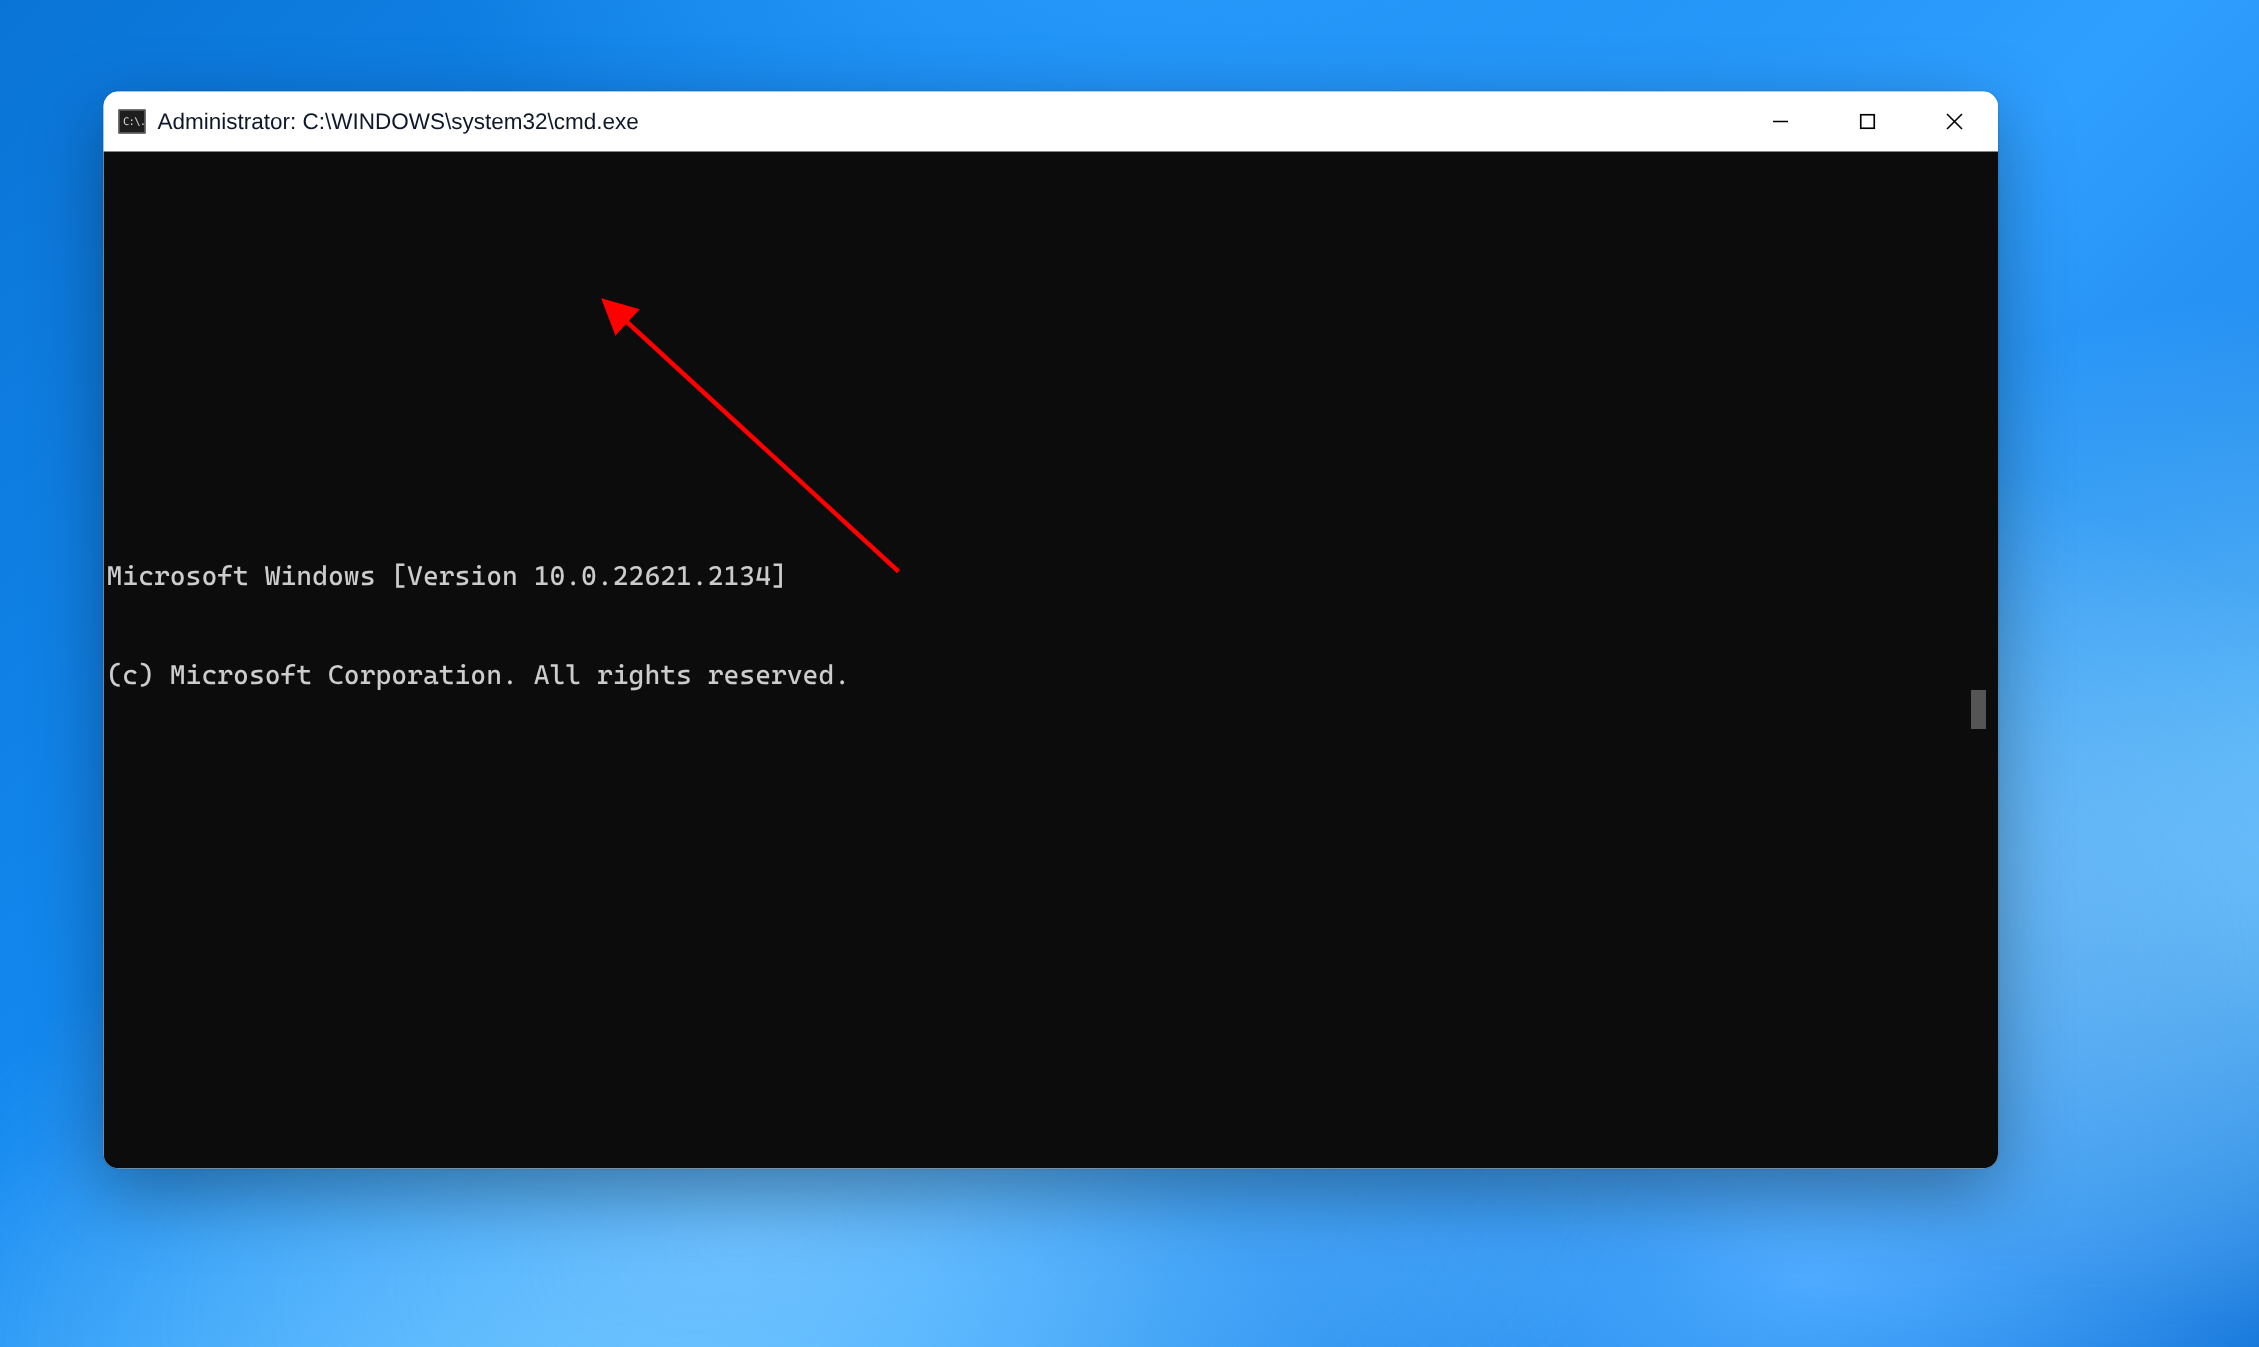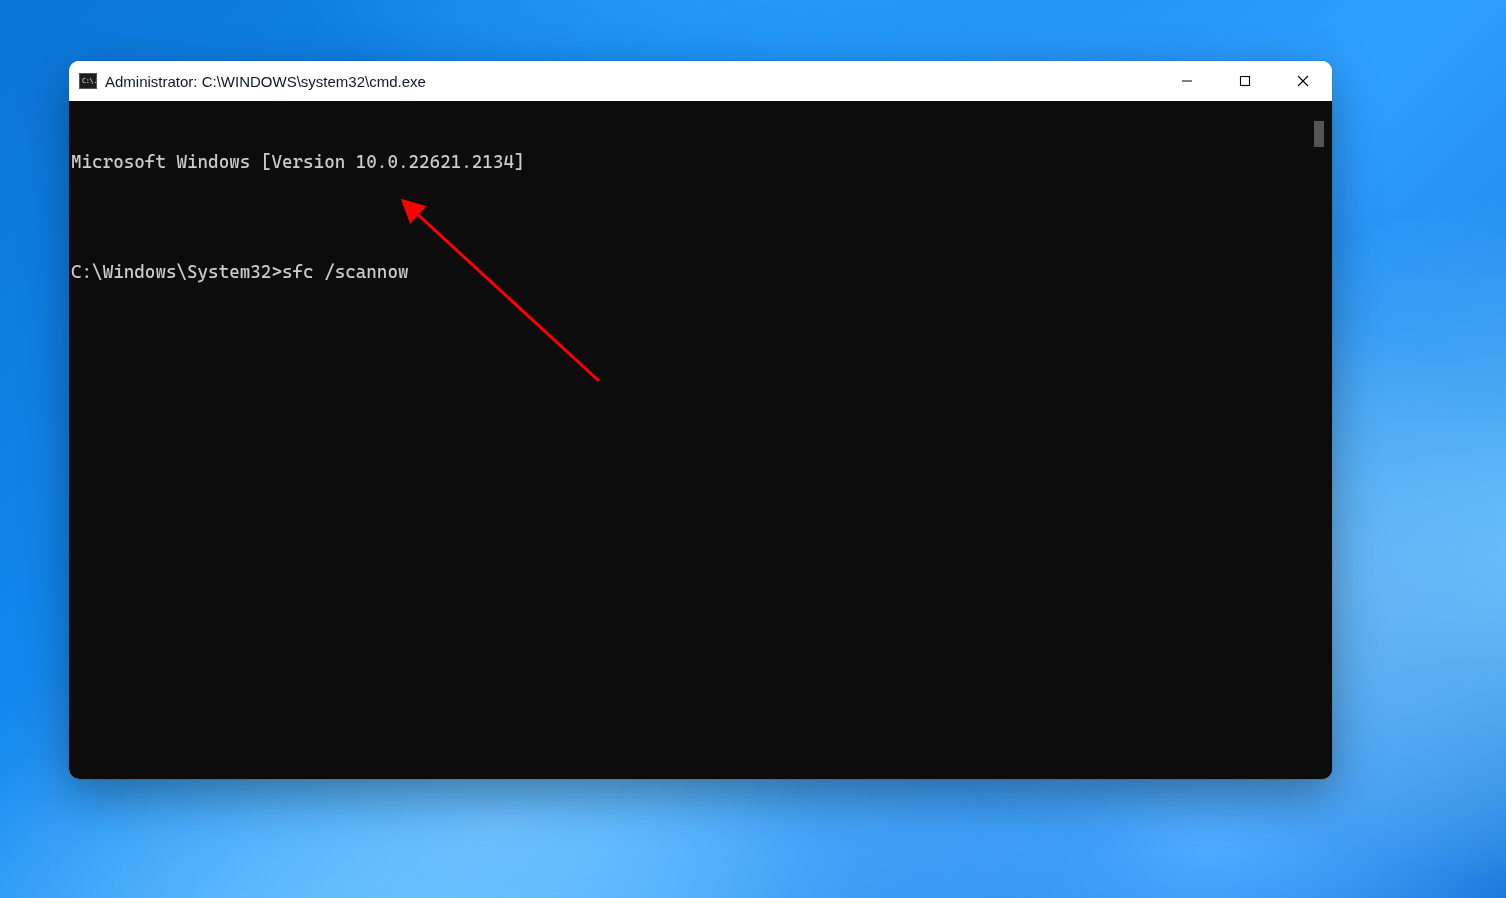--- a/index.html
+++ b/index.html
@@ -119,20 +119,21 @@
       stroke: #000;
       stroke-width: 1.1;
       fill: none;
     }
 
     .terminal-wrap {
       flex: 1;
       display: flex;
       background: #0c0c0c;
       position: relative;
+      align-items: center;
     }
     .terminal {
       flex: 1;
       padding: 6px 2px 6px 2px;
       font-family: Consolas, "Cascadia Mono", monospace;
       font-size: 18px;
       line-height: 22px;
       color: #cccccc;
       white-space: pre;
       overflow: hidden;
@@ -205,22 +206,22 @@
             <line x1="1" y1="1" x2="11" y2="11"></line>
             <line x1="11" y1="1" x2="1" y2="11"></line>
           </svg>
       </div>
     </div>
   </div>
 
   <div class="terminal-wrap">
     <div class="terminal">
       <span class="line">Microsoft Windows [Version 10.0.22621.2134]</span>
+      <span class="line">(c) Microsoft Corporation. All rights reserved.</span>
       <span class="line"></span>
-      <span class="line prompt-line"><span>C:\Windows\System32&gt;</span><span>sfc /scannow</span><span class="cursor"></span></span>
     </div>
     <div class="scrollbar">
       <div class="scroll-thumb"></div>
     </div>
   </div>
 </div>
 
 <svg class="arrow-overlay">
   <defs>
     <marker id="arrowhead" markerWidth="8" markerHeight="8" refX="2" refY="4" orient="auto">

